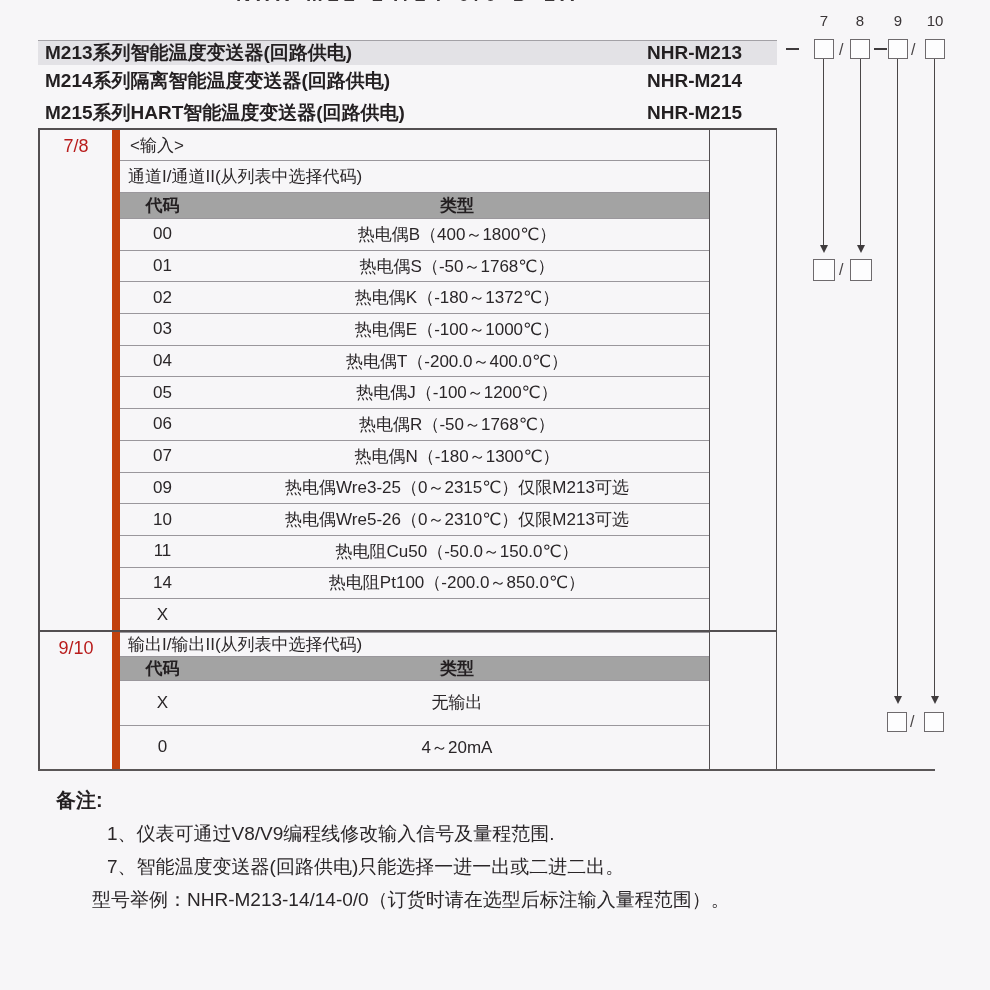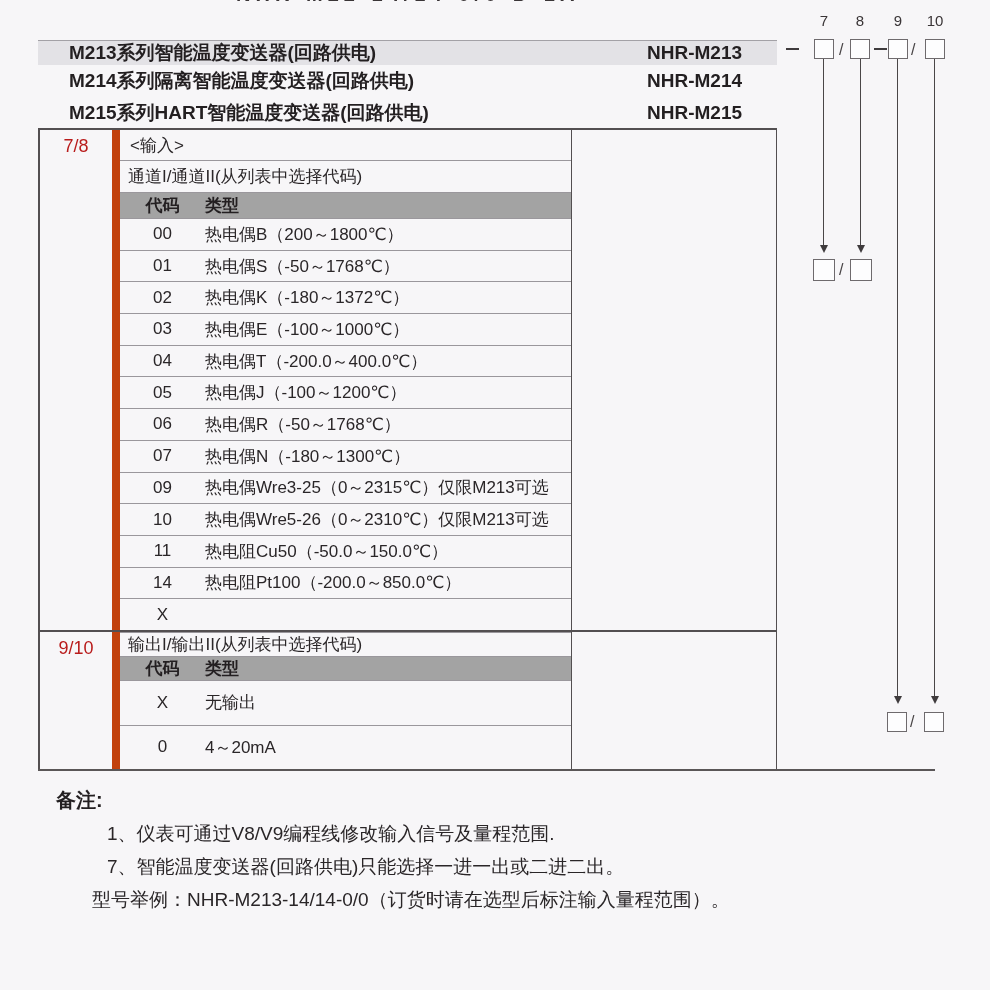--- a/index.html
+++ b/index.html
@@ -9,52 +9,52 @@
     background:#f7f6f8; color:#2a2628;
     font-family:"Liberation Sans","DejaVu Sans",sans-serif;
   }
 
   
   .clipped-top { position:absolute; left:236px; top:0; width:460px; height:7px; overflow:hidden; }
   .clipped-top span { display:block; margin-top:-17px; font-size:20px; font-weight:bold; letter-spacing:5px; color:#3a3537; white-space:nowrap; }
 
   
   .series-block { position:absolute; left:38px; top:40px; width:739px; border-top:1px solid #a3a1a6; }
-  .series-row { display:flex; align-items:center;padding-left:24px; }
+  .series-row { display:flex; align-items:center; }
   .series-row.hl { height:24px; background:#e3e2e6; }
   .series-row.r2, .series-row.r3 { height:32px; }
   .series-name { flex:1; padding-left:7px; font-size:19px; font-weight:bold; color:#231f21; white-space:nowrap; }
   .series-code { width:130px; padding-right:14px; font-size:19px; font-weight:bold; color:#231f21; }
 
   
   .pos-num { position:absolute; top:12px; font-size:15px; color:#3a3537; text-align:center; }
   .cbox { position:absolute; width:20px; height:20px; background:#fdfdfe; border:1px solid #6e6a6d; }
   .dash { position:absolute; height:2px; background:#3f3b3d; }
   .slash { position:absolute; font-size:16px; color:#4a4647; }
   .vline { position:absolute; width:1px; background:#4a4647; }
   .arrowhead { position:absolute; width:0; height:0; border-left:4px solid transparent; border-right:4px solid transparent; border-top:8px solid #3f3b3d; }
 
   
   .main-table { position:absolute; left:38px; top:128px; width:739px; height:641px;
     border-top:2px solid #534f51; border-left:2px solid #534f51; border-right:1.5px solid #534f51; }
   .tsection { display:flex; }
   .tsection.input { height:500px; }
   .tsection.output { height:139px; border-top:2px solid #534f51; }
   .label-col { width:80px; border-right:8px solid #c2410c; text-align:center; padding-top:6px; font-size:18px; color:#b91c1c; }
-  .content-col { width:452px; border-right:1.5px solid #534f51; display:flex; flex-direction:column; }
+  .content-col { width:590px; border-right:1.5px solid #534f51; display:flex; flex-direction:column; }
   .spacer-col { flex:1; }
   .row-title { height:30px; display:flex; align-items:center; padding-left:10px; font-size:17px; }
   .row-subtitle { height:32px; display:flex; align-items:center; padding-left:8px; font-size:17px; border-top:1px solid #9a979c; white-space:nowrap; }
   .output .row-title { height:28px; }
   .output .row-subtitle { height:24px; }
   .row-colhead { height:26px; background:#a3a3a3; border-top:1px solid #9a979c; display:flex; align-items:center; font-weight:bold; font-size:17px; color:#231f21; }
   .output .row-colhead { height:24px; }
   .data-row { flex:1; display:flex; align-items:center; border-top:1px solid #9a979c; font-size:17px; }
   .code-cell { width:85px; text-align:center; }
-  .type-cell { flex:1; white-space:nowrap; }
+  .type-cell { flex:1; white-space:nowrap;text-align:center; }
 
   .bottom-line { position:absolute; left:38px; top:769px; width:897px; height:2px; background:#5a5657; }
 
   
   .note { position:absolute; font-size:19px; color:#2a2628; white-space:nowrap; }
   .note-head { font-weight:bold; font-size:20px; color:#231f21; }
 </style>
 </head>
 <body>
 
@@ -116,21 +116,21 @@
       <div class="label-col">7/8</div>
       <div class="content-col">
         <div class="row-title">&lt;输入&gt;</div>
         <div class="row-subtitle">通道I/通道II(从列表中选择代码)</div>
         <div class="row-colhead">
           <span class="code-cell">代码</span>
           <span class="type-cell">类型</span>
         </div>
         <div class="data-row">
           <span class="code-cell">00</span>
-          <span class="type-cell">热电偶B（200～1800℃）</span>
+          <span class="type-cell">热电偶B（400～1800℃）</span>
         </div>
         <div class="data-row">
           <span class="code-cell">01</span>
           <span class="type-cell">热电偶S（-50～1768℃）</span>
         </div>
         <div class="data-row">
           <span class="code-cell">02</span>
           <span class="type-cell">热电偶K（-180～1372℃）</span>
         </div>
         <div class="data-row">

